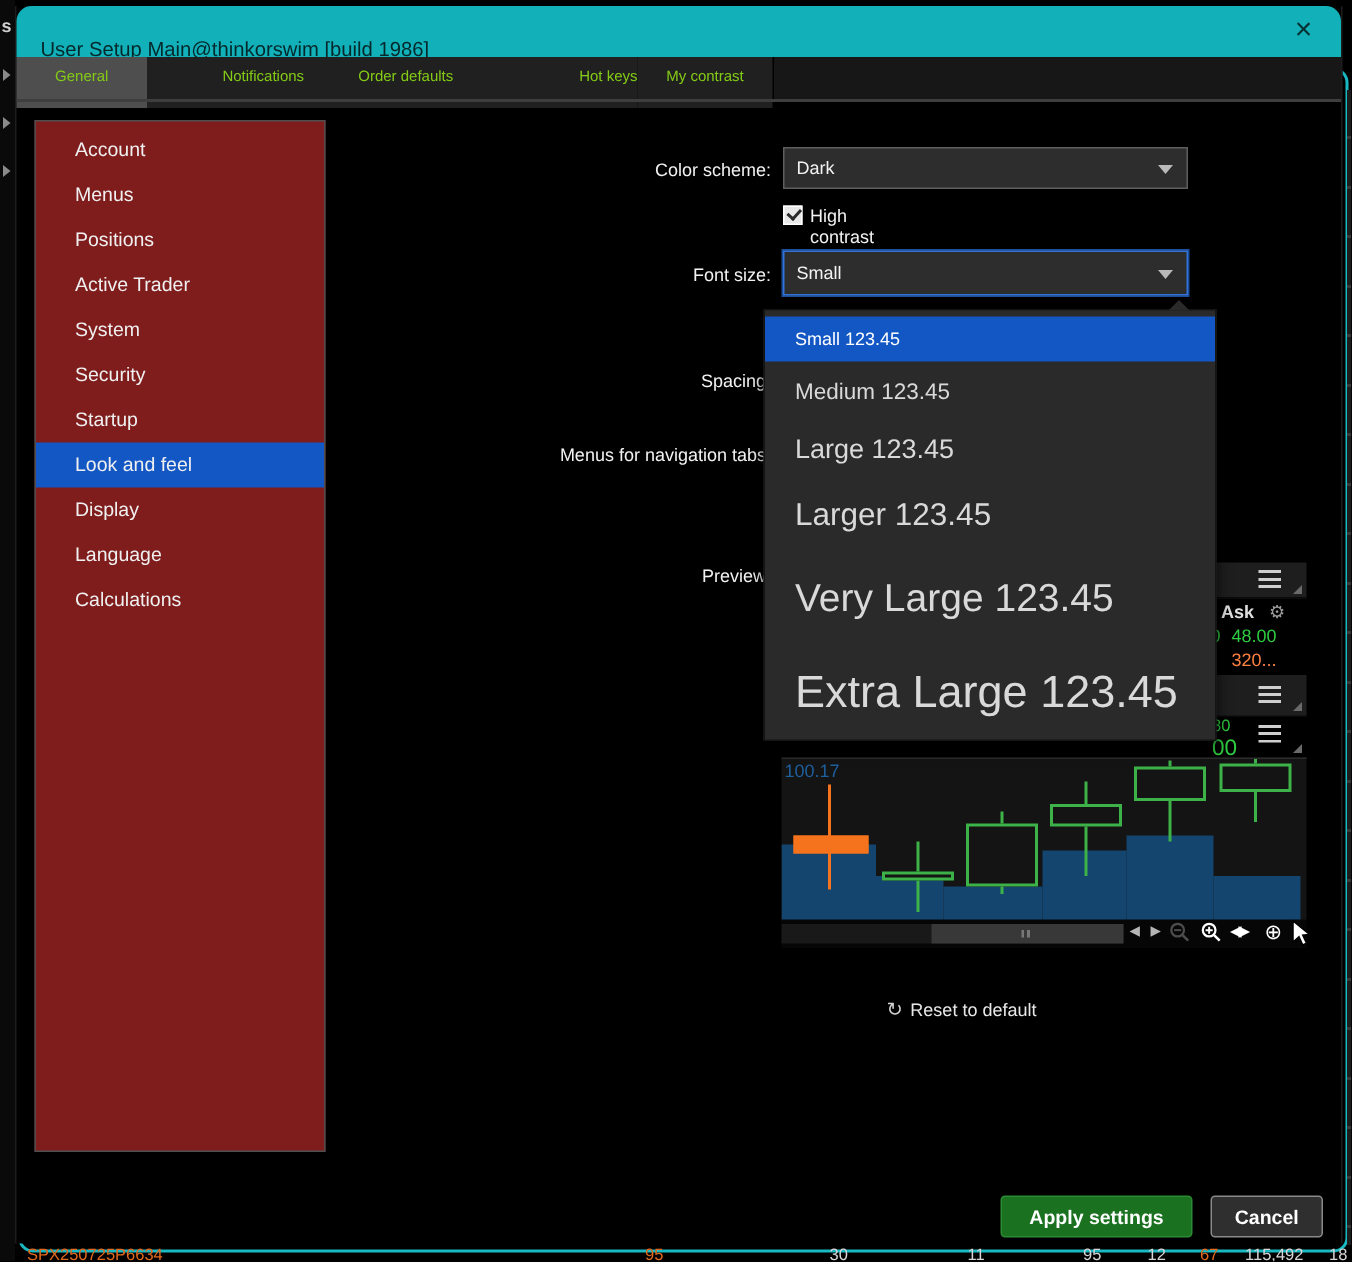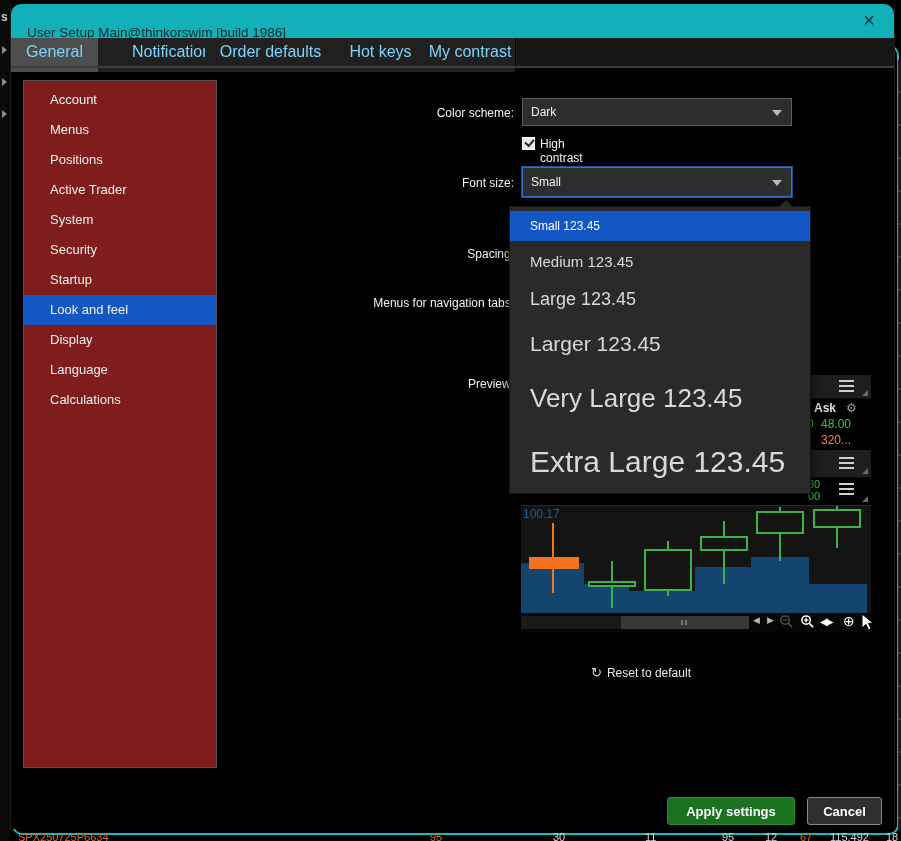--- a/index.html
+++ b/index.html
@@ -16,21 +16,21 @@
   .bg-bottom-row{left:0;top:831px;width:901px;height:10px;z-index:0;font-size:11px;white-space:nowrap;}
   .bg-bottom-row span{position:absolute;top:0;color:#d7d7d7;}
   .bg-bottom-row .orange{color:#e06a1f;}
 
   
   .dialog{left:10px;top:4px;width:883px;height:825px;background:#000;z-index:1;border-right:1px solid #1d1d1d;border-left:1px solid #1d1d1d;}
   .titlebar{left:0;top:0;width:883px;height:34px;background:#12b1b9;border-radius:10px 10px 0 0;}
   .title-text{left:16px;top:12px;height:34px;line-height:34px;color:#04282b;font-size:13.5px;}
   .close-btn{right:10px;top:0;width:30px;height:34px;line-height:32px;text-align:center;color:#063032;font-size:20px;cursor:pointer;}
   .tabbar{left:0;top:34px;width:883px;height:28px;background:#171717;}
-  .tab{position:absolute;top:0;height:34px;line-height:28px;text-align:center;color:#7dd3fc;font-size:16px;background:#202020;border-right:1px solid #000;cursor:pointer;}
+  .tab{position:absolute;top:0;height:34px;line-height:28px;text-align:center;color:#84cc16;font-size:10px;background:#202020;border-right:1px solid #000;cursor:pointer;}
   .tab.sel{background:#4e4e4e;}
   .tab-divider{left:0;top:62px;width:883px;height:2px;background:#3e3e3e;}
 
   
   .sidebar{left:12px;top:76px;width:194px;height:688px;background:#7f1d1d;border:1px solid #4f4f4f;box-sizing:border-box;}
   .side-item{position:relative;height:30px;line-height:30px;padding-left:26px;color:#f0f0f0;font-size:13px;cursor:pointer;}
   .side-item.sel{background:#1257c4;}
   .side-pad{height:4px;}
 
   
@@ -106,21 +106,21 @@
   <div class="abs dialog">
     <div class="abs titlebar">
       <div class="abs title-text">User Setup Main@thinkorswim [build 1986]</div>
       <div class="abs close-btn">×</div>
     </div>
 
     <div class="abs tabbar" id="tabbar">
         <div class="tab sel" style="left: 0px; width: 87px;">General</div>
         <div class="tab" style="left: 87px; width: 107px; padding-left: 24px;">Notifications</div>
         <div class="tab" style="left: 194px; width: 131px;">Order defaults</div>
-        <div class="tab" style="left: 325px; width: 89px;">Hot keys</div>
+        <div class="tab" style="left: 325px; width: 89px; text-align: right;">Hot keys</div>
         <div class="tab" style="left: 414px; width: 90px;">My contrast</div>
       </div>
     <div class="abs tab-divider"></div>
 
     <div class="abs sidebar" id="sidebar">
       <div class="side-pad"></div>
     <div class="side-item">Account</div>
         <div class="side-item">Menus</div>
         <div class="side-item">Positions</div>
         <div class="side-item">Active Trader</div>
@@ -162,21 +162,21 @@
       <div class="pv-text" style="left:293px;top:26px;color:#e0e0e0;font-weight:bold">Ask</div>
       <span class="gear" style="left:325px;top:26px">⚙</span>
       <div class="pv-text green" style="left:286px;top:42px">0</div>
       <div class="pv-text green" style="left:300px;top:42px">48.00</div>
       <div class="pv-text orangetx" style="left:300px;top:58px">320...</div>
       <div class="pv-sect" style="top:75px;height:27px">
         <span class="menu-icon" style="left:318px;top:7px"></span>
         <span class="grip" style="left:341px;top:18px"></span>
       </div>
       <div class="pv-text green" style="left:287px;top:103px;font-size:11px">80</div>
-      <div class="pv-text green" style="left:287px;top:115px;font-size:11px">00</div>
+      <div class="pv-text green" style="left:287px;top:115px;font-size:15px">00</div>
       <span class="menu-icon" style="left:318px;top:108px"></span>
       <span class="grip" style="left:341px;top:121px"></span>
 
       <div class="chart" id="chart">
         <div class="chart-lbl" style="left:2px;top:1px">100.17</div>
         <div class="chart-lbl" style="left:2px;top:70px;background:#1c1c1c">99.87</div>
         <div class="chart-lbl" style="left:2px;top:93px">12/31/69</div>
         <div class="chart-lbl" style="left:293px;top:93px">12/31/69</div>
       <div class="vol" style="left: 0px; width: 63px; top: 57px; height: 51px; background: rgb(20, 69, 110);"></div>
           <div class="vol" style="left: 63px; width: 45px; top: 78px; height: 30px; background: rgb(20, 69, 110);"></div>

